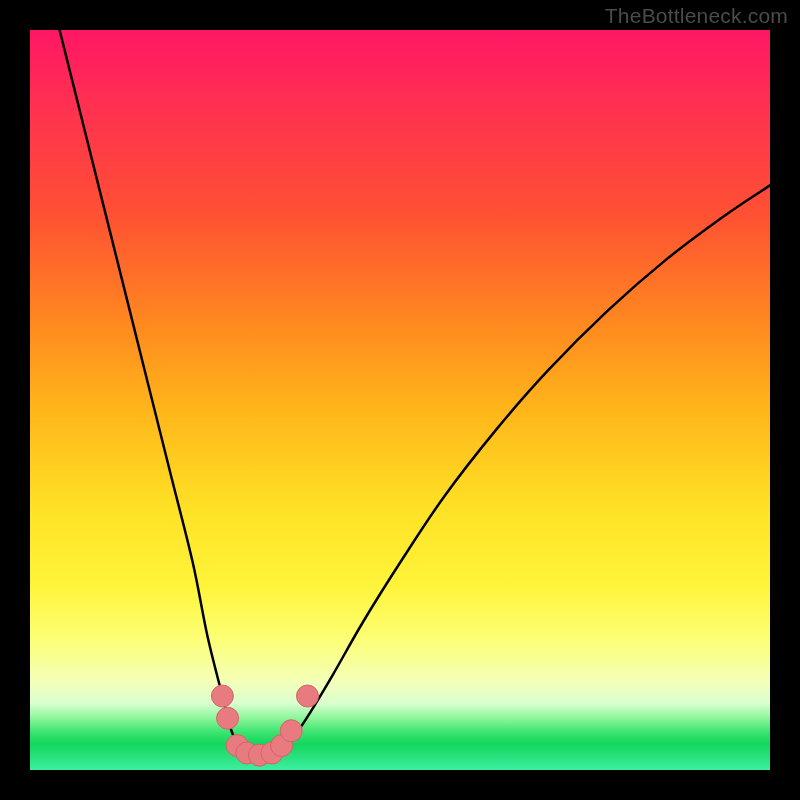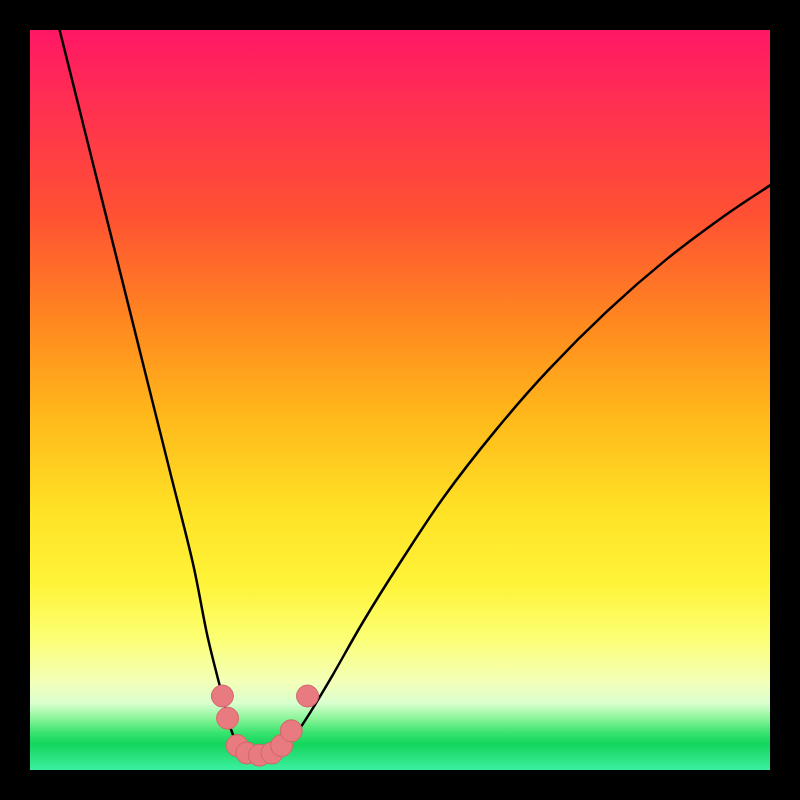--- a/index.html
+++ b/index.html
@@ -59,20 +59,21 @@
     width: 100%;
     height: 100%;
     overflow: visible;
   }
 </style>
 </head>
 <body>
 
 <div class="frame">
 
+  <div class="watermark">TheBottleneck.com</div>
 
   <div class="plot">
     <svg class="curve" viewBox="0 0 740 740" preserveAspectRatio="none">
       <path id="curve-path" fill="none" stroke-width="2.5" stroke-linecap="round" d="M 29.6 0 C 33.300000000000004 14.799999999999992, 44.400000000000006 59.199999999999946, 51.800000000000004 88.79999999999995 C 59.2 118.39999999999996, 66.6 148.00000000000003, 74 177.60000000000002 C 81.4 207.20000000000002, 88.8 236.79999999999998, 96.2 266.4 C 103.60000000000001 296, 111 325.59999999999997, 118.4 355.2 C 125.80000000000001 384.8, 133.2 414.4, 140.6 444 C 148 473.6, 156.63333333333335 505.66666666666663, 162.8 532.8 C 168.96666666666667 559.9333333333333, 172.66666666666666 584.5999999999999, 177.6 606.8 C 182.53333333333333 629, 188.7 651.2, 192.4 666 C 196.10000000000002 680.8, 197.33333333333334 687.5833333333334, 199.8 695.6 C 202.26666666666668 703.6166666666667, 204.73333333333335 709.7833333333333, 207.20000000000002 714.1 C 209.66666666666669 718.4166666666667, 212.13333333333333 719.65, 214.6 721.5 C 217.06666666666666 723.35, 219.53333333333333 724.5833333333334, 222 725.2 C 224.46666666666667 725.8166666666667, 226.93333333333334 725.2, 229.4 725.2 C 231.86666666666667 725.2, 234.33333333333334 725.8166666666667, 236.8 725.2 C 239.26666666666668 724.5833333333334, 241.73333333333335 722.7333333333333, 244.20000000000002 721.5 C 246.66666666666669 720.2666666666667, 247.90000000000003 720.8833333333333, 251.60000000000002 717.8 C 255.3 714.7166666666666, 261.46666666666664 709.1666666666666, 266.4 703 C 271.3333333333333 696.8333333333334, 275.0333333333333 690.6666666666666, 281.2 680.8 C 287.3666666666667 670.9333333333333, 294.76666666666665 658.5999999999999, 303.4 643.8 C 312.0333333333333 629, 321.9 610.5, 333 592 C 344.1 573.5, 356.43333333333334 553.7666666666667, 370 532.8 C 383.56666666666666 511.83333333333326, 398.3666666666667 488.4, 414.40000000000003 466.2 C 430.4333333333334 444, 448.93333333333334 420.5666666666666, 466.2 399.59999999999997 C 483.46666666666664 378.6333333333333, 499.5 360.1333333333333, 518 340.4 C 536.5 320.66666666666663, 557.4666666666667 299.7, 577.2 281.2 C 596.9333333333334 262.7, 616.6666666666666 245.43333333333337, 636.4 229.40000000000003 C 656.1333333333333 213.3666666666667, 678.3333333333333 197.33333333333334, 695.5999999999999 185 C 712.8666666666666 172.66666666666666, 732.6 160.33333333333331, 740 155.39999999999998" stroke="#000000"></path>
       <g id="markers">
           <circle cx="192.4" cy="666" r="11" fill="#e77b7f" stroke="#d46469" stroke-width="1"></circle>
           <circle cx="197.58" cy="688.2" r="11" fill="#e77b7f" stroke="#d46469" stroke-width="1"></circle>
           <circle cx="207.20000000000002" cy="715.58" r="11" fill="#e77b7f" stroke="#d46469" stroke-width="1"></circle>
           <circle cx="216.82" cy="722.98" r="11" fill="#e77b7f" stroke="#d46469" stroke-width="1"></circle>
           <circle cx="229.4" cy="725.2" r="11" fill="#e77b7f" stroke="#d46469" stroke-width="1"></circle>

